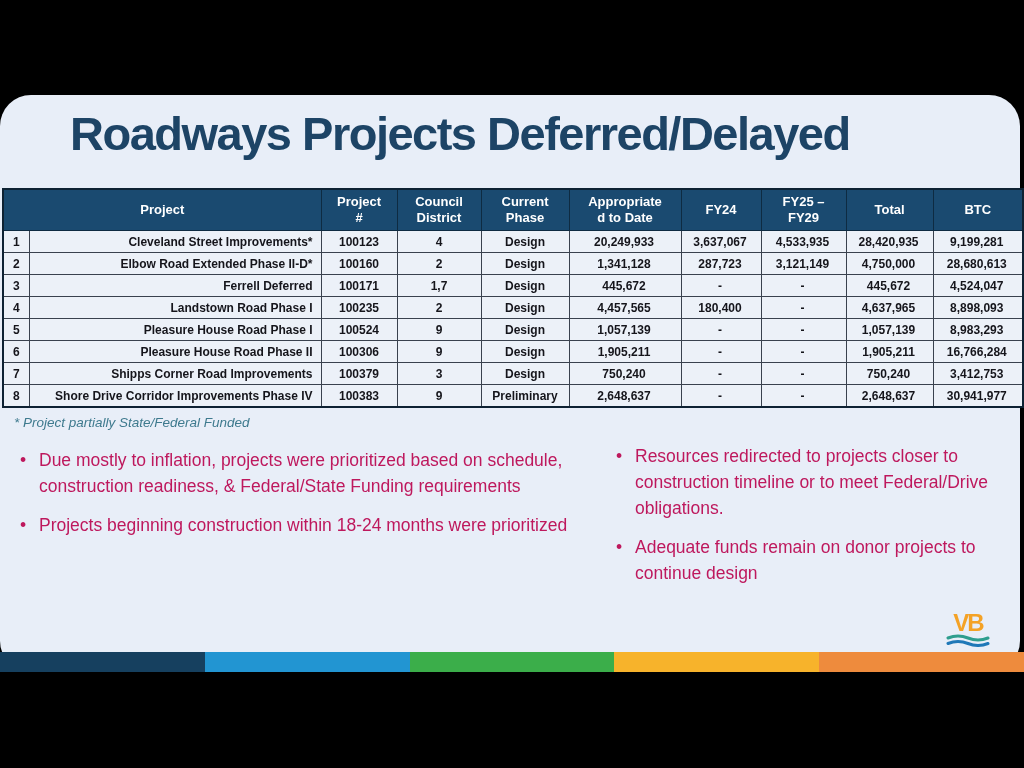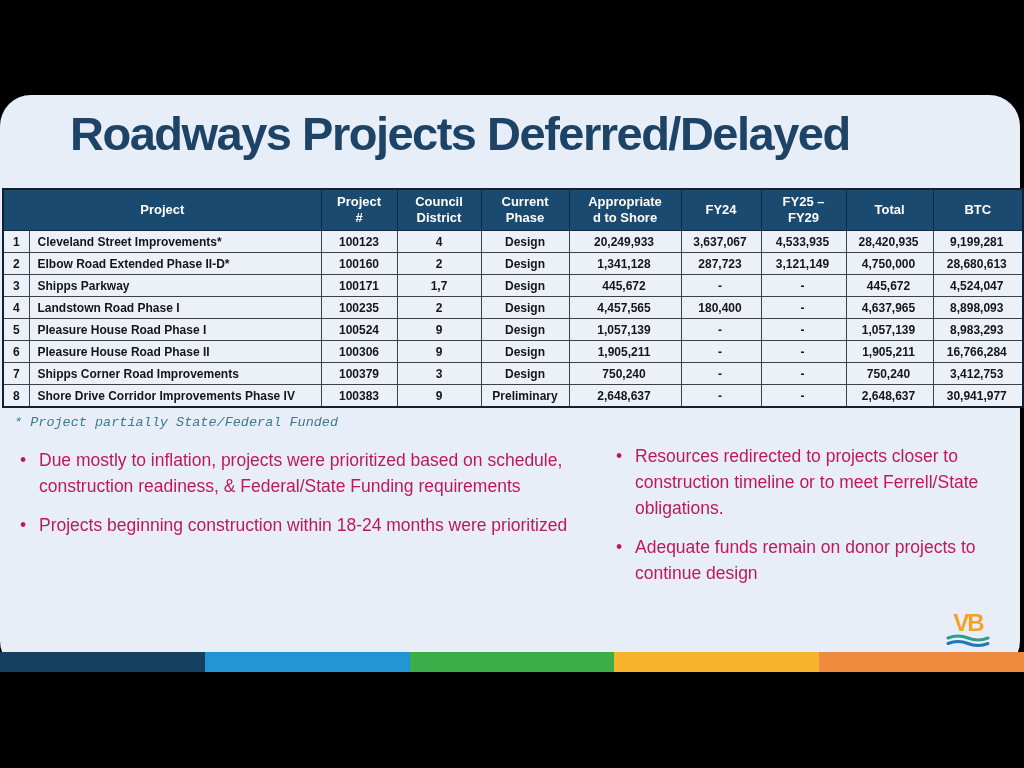--- a/index.html
+++ b/index.html
@@ -32,25 +32,25 @@
     white-space:pre-line;line-height:1.25;height:40px;padding:0 2px;
     border:1px solid #0E2B42;
   }
   .projects td{
     background:var(--row-bg,#ECF1F8);
     border:1px solid #39414E;
     font-size:12px;font-weight:700;color:#15151B;
     height:21px;padding:0 8px;white-space:nowrap;overflow:hidden;
   }
   td.c{text-align:center;}
-  td.l{text-align:left;margin-left:40px;}
+  td.l{text-align:right;margin-left:40px;}
   td.r{text-align:center;padding-right:10px;}
   .footnote{
     position:absolute;left:14px;top:320px;margin:0;
-    font-size:13.5px;font-style:italic;color:var(--footnote,#3E7A8E);font-family:Liberation Mono, monospace;
+    font-size:13.5px;font-style:italic;color:var(--footnote,#3E7A8E);
   }
   ul.bullets{
     list-style:none;margin:0;padding:0;position:absolute;
     font-size:17.5px;line-height:26px;color:#be185d;
   }
   .bullets li{position:relative;padding-left:23px;margin-bottom:13px;}
   .bullets li::before{content:"\2022";position:absolute;left:4px;top:0;}
   #bullets-left{left:16px;top:352px;width:558px;}
   #bullets-right{left:612px;top:348px;width:392px;}
   .logo{
@@ -93,21 +93,21 @@
     <thead>
       <tr>
         <th colspan="2">Project</th>
         <th>Project
 #</th>
         <th>Council
 District</th>
         <th>Current
 Phase</th>
         <th>Appropriate
-d to Shore</th>
+d to Date</th>
         <th>FY24</th>
         <th>FY25 –
 FY29</th>
         <th>Total</th>
         <th>BTC</th>
       </tr>
     </thead>
     <tbody id="table-body">
         <tr>
           <td class="c">1</td>
@@ -128,21 +128,21 @@
           <td class="c">2</td>
           <td class="c">Design</td>
           <td class="r">1,341,128</td>
           <td class="r">287,723</td>
           <td class="r">3,121,149</td>
           <td class="r">4,750,000</td>
           <td class="r">28,680,613</td>
         </tr>
         <tr>
           <td class="c">3</td>
-          <td class="l">Shipps Parkway</td>
+          <td class="l">Ferrell Deferred</td>
           <td class="c">100171</td>
           <td class="c">1,7</td>
           <td class="c">Design</td>
           <td class="r">445,672</td>
           <td class="r">-</td>
           <td class="r">-</td>
           <td class="r">445,672</td>
           <td class="r">4,524,047</td>
         </tr>
         <tr>
@@ -208,21 +208,21 @@
       </tbody>
   </table>
 
   <p class="footnote">* Project partially State/Federal Funded</p>
 
   <ul id="bullets-left" class="bullets">
       <li>Due mostly to inflation, projects were prioritized based on schedule, construction readiness, &amp; Federal/State Funding requirements</li>
       <li>Projects beginning construction within 18-24 months were prioritized</li>
     </ul>
   <ul id="bullets-right" class="bullets">
-      <li>Resources redirected to projects closer to construction timeline or to meet Ferrell/State obligations.</li>
+      <li>Resources redirected to projects closer to construction timeline or to meet Federal/Drive obligations.</li>
       <li>Adequate funds remain on donor projects to continue design</li>
     </ul>
 
   <div class="logo">
     <span class="logo-text">VB</span>
     <svg class="logo-waves" width="44" height="13" viewBox="0 0 44 13">
       <path d="M2 4 Q12 0 22 4 T42 4" fill="none" stroke="var(--wave-teal,#2E9E8E)" stroke-width="3" stroke-linecap="round"></path>
       <path d="M2 9.5 Q12 5.5 22 9.5 T42 9.5" fill="none" stroke="var(--wave-blue,#1F78B8)" stroke-width="3" stroke-linecap="round"></path>
     </svg>
   </div>

